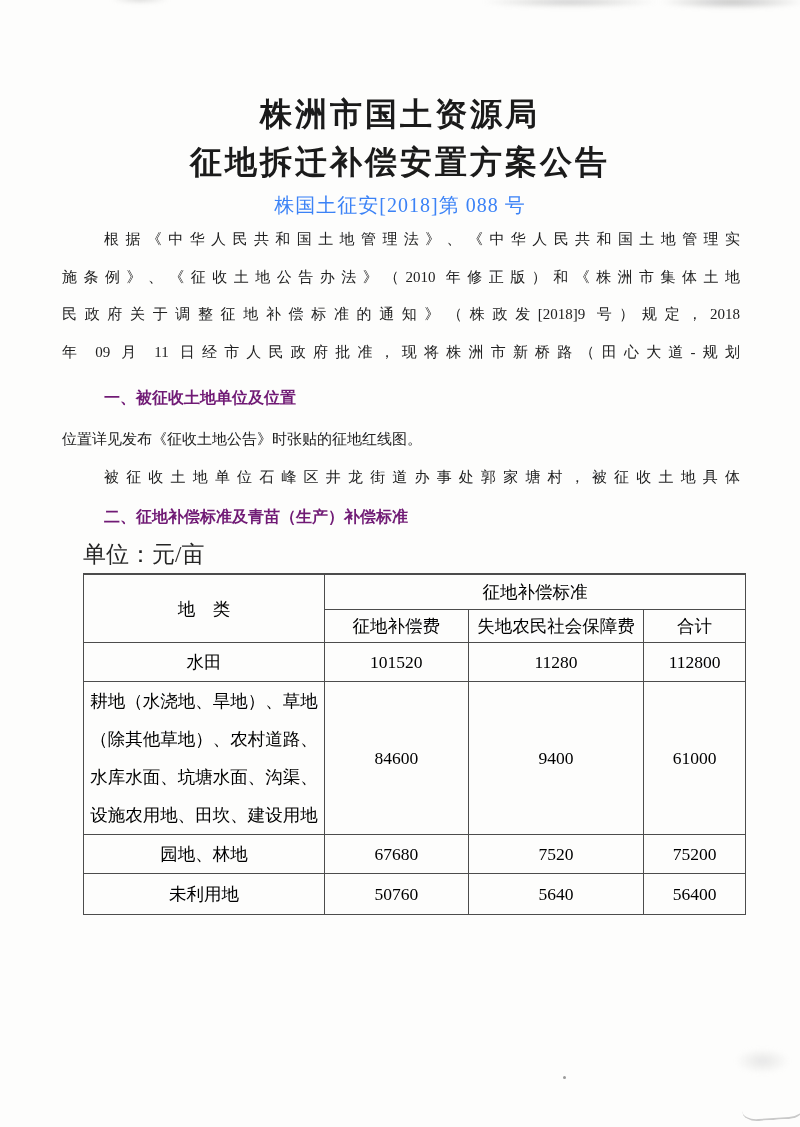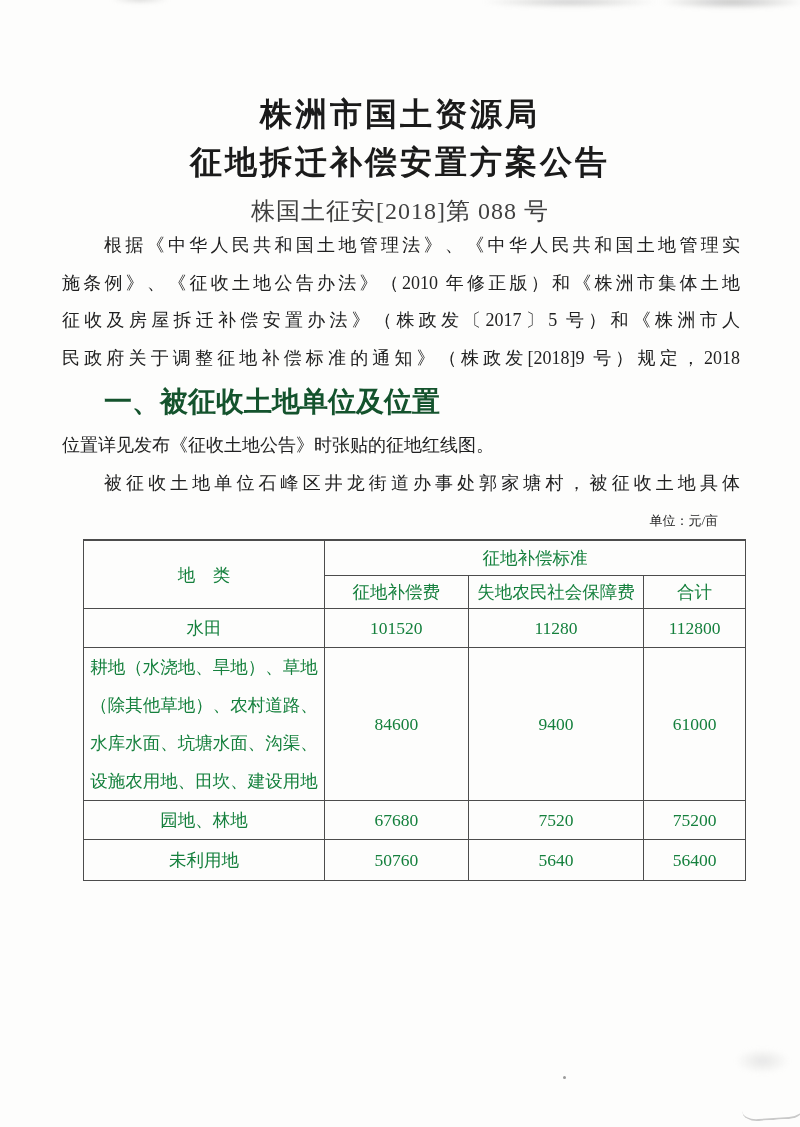--- a/index.html
+++ b/index.html
@@ -53,70 +53,69 @@
   .titles { padding-top: 90px; text-align: center; }
   .doc-title {
     font-family: "Liberation Sans", "DejaVu Sans", sans-serif;
     font-weight: bold;
     font-size: 32px;
     line-height: 48px;
     letter-spacing: 3px;
     color: #1b1b1b;
   }
   .doc-number {
-    font-size: 24px;
+    font-size: 20px;
     line-height: 28px;
-    margin-top: 11px;
+    margin-top: 5px;
     letter-spacing: 1px;
-    color: #404040;
+    color: #3b82f6;
   }
   
   .body-text {
     width: 678px;
     margin: 2px auto 0 62px;
   }
   .p-line {
-    font-size: 18px;
+    font-size: 15px;
     line-height: 37.5px;
     text-align: justify;
     text-align-last: justify;
     white-space: nowrap_off;
   }
   .p-line.first { text-indent: 42px; }
   .p-line.para-end { text-align-last: left; }
   .sec-heading {
-    font-family: Liberation Mono, monospace;
+    font-family: Liberation Serif, serif;
     font-weight: bold;
-    font-size: 28px;
+    font-size: 16px;
     line-height: 38px;
     padding-left: 42px;
-    color: #14532d;
+    color: #701a75;
   }
   .sec-heading.h1 { margin-top: 8px; }
   .sec-heading.h2 { margin-top: 2px; }
   .s1-block { margin-top: 4px; }
   
   .table-wrap {
     width: 663px;
     margin-left: 83px;
     margin-top: 6px;
   }
   .unit-label {
-    font-size: 13px;
+    font-size: 23px;
     line-height: 26px;
-    text-align: right;
     padding-right: 28px;
     margin-bottom: 5px;
     color: #242424;
   }
   table.comp {
     border-collapse: collapse;
     width: 663px;
     table-layout: fixed;
-    color: #15803d;
+    color: #000000;
   }
   table.comp td, table.comp th {
     border: 1px solid #4c4c4c;
     text-align: center;
     vertical-align: middle;
     font-weight: normal;
     font-size: 17.5px;
     padding: 0 4px;
   }
   table.comp { border-top: 2px solid #4c4c4c; border-left: 1.5px solid #4c4c4c; }
@@ -152,30 +151,31 @@
 
   <div class="titles">
     <div class="doc-title">株洲市国土资源局</div>
     <div class="doc-title">征地拆迁补偿安置方案公告</div>
     <div class="doc-number">株国土征安[2018]第 088 号</div>
   </div>
 
   <div class="body-text">
     <div class="p-line first">根据《中华人民共和国土地管理法》、《中华人民共和国土地管理实</div>
     <div class="p-line">施条例》、《征收土地公告办法》（2010 年修正版）和《株洲市集体土地</div>
-    <div class="p-line">征收及房屋拆迁补偿安置办法》（株政发〔2017〕5 号）和《株洲市人</div>
     <div class="p-line">民政府关于调整征地补偿标准的通知》（株政发[2018]9 号）规定，2018</div>
+    <div class="p-line">年 09 月 11 日经市人民政府批准，现将株洲市新桥路（田心大道-规划</div>
 
     <div class="sec-heading h1">一、被征收土地单位及位置</div>
 
     <div class="s1-block">
       <div class="p-line para-end">位置详见发布《征收土地公告》时张贴的征地红线图。</div>
       <div class="p-line first">被征收土地单位石峰区井龙街道办事处郭家塘村，被征收土地具体</div>
     </div>
 
+    <div class="sec-heading h2">二、征地补偿标准及青苗（生产）补偿标准</div>
   </div>
 
   <div class="table-wrap">
     <div class="unit-label">单位：元/亩</div>
 
     <table class="comp">
       <colgroup>
         <col class="col-land">
           <col class="col-fee">
           <col class="col-social">

